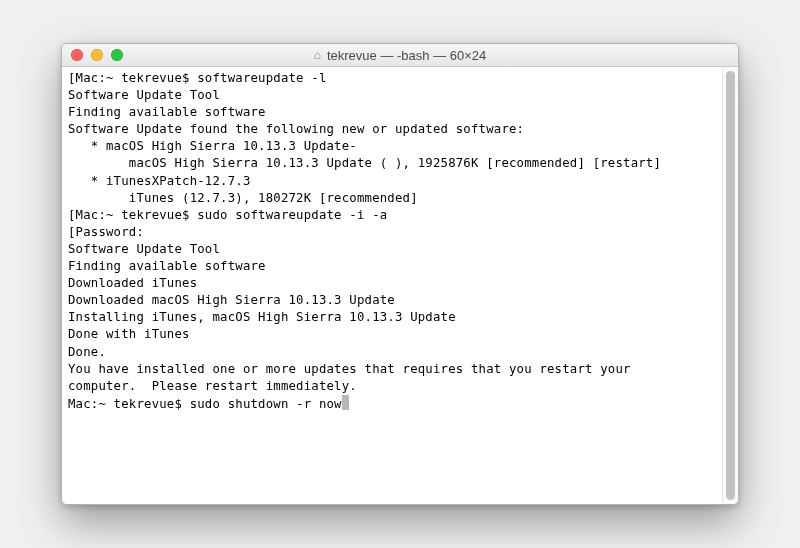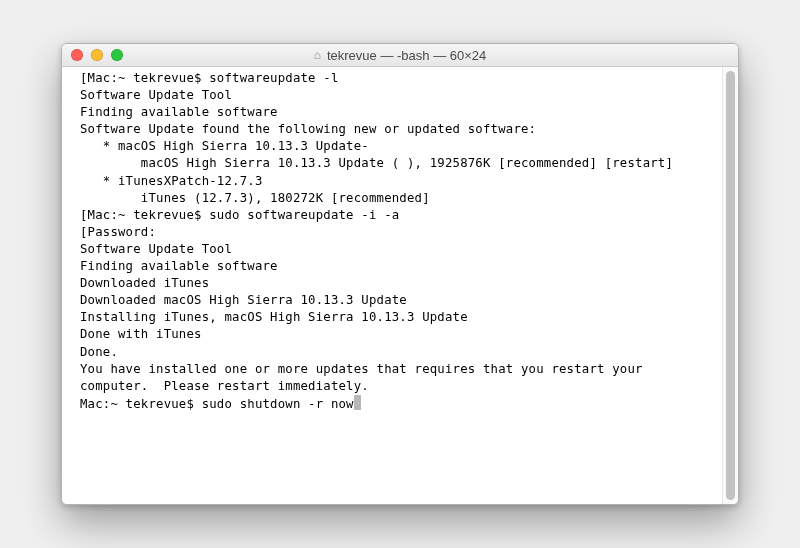--- a/index.html
+++ b/index.html
@@ -80,21 +80,21 @@
   
   .content-wrap {
     flex: 1;
     display: flex;
     position: relative;
     background: #ffffff;
     overflow: hidden;
   }
   .terminal {
     flex: 1;
-    padding: 3px 6px 3px 18px;
+    padding: 3px 6px 3px 6px;
     font-size: 12.3px;
     line-height: 17.1px;
     color: #000;
     white-space: pre;
     overflow: hidden;
     letter-spacing: 0.2px;
   }
   .scrollbar {
     flex: 0 0 15px;
     background: #fafafa;

